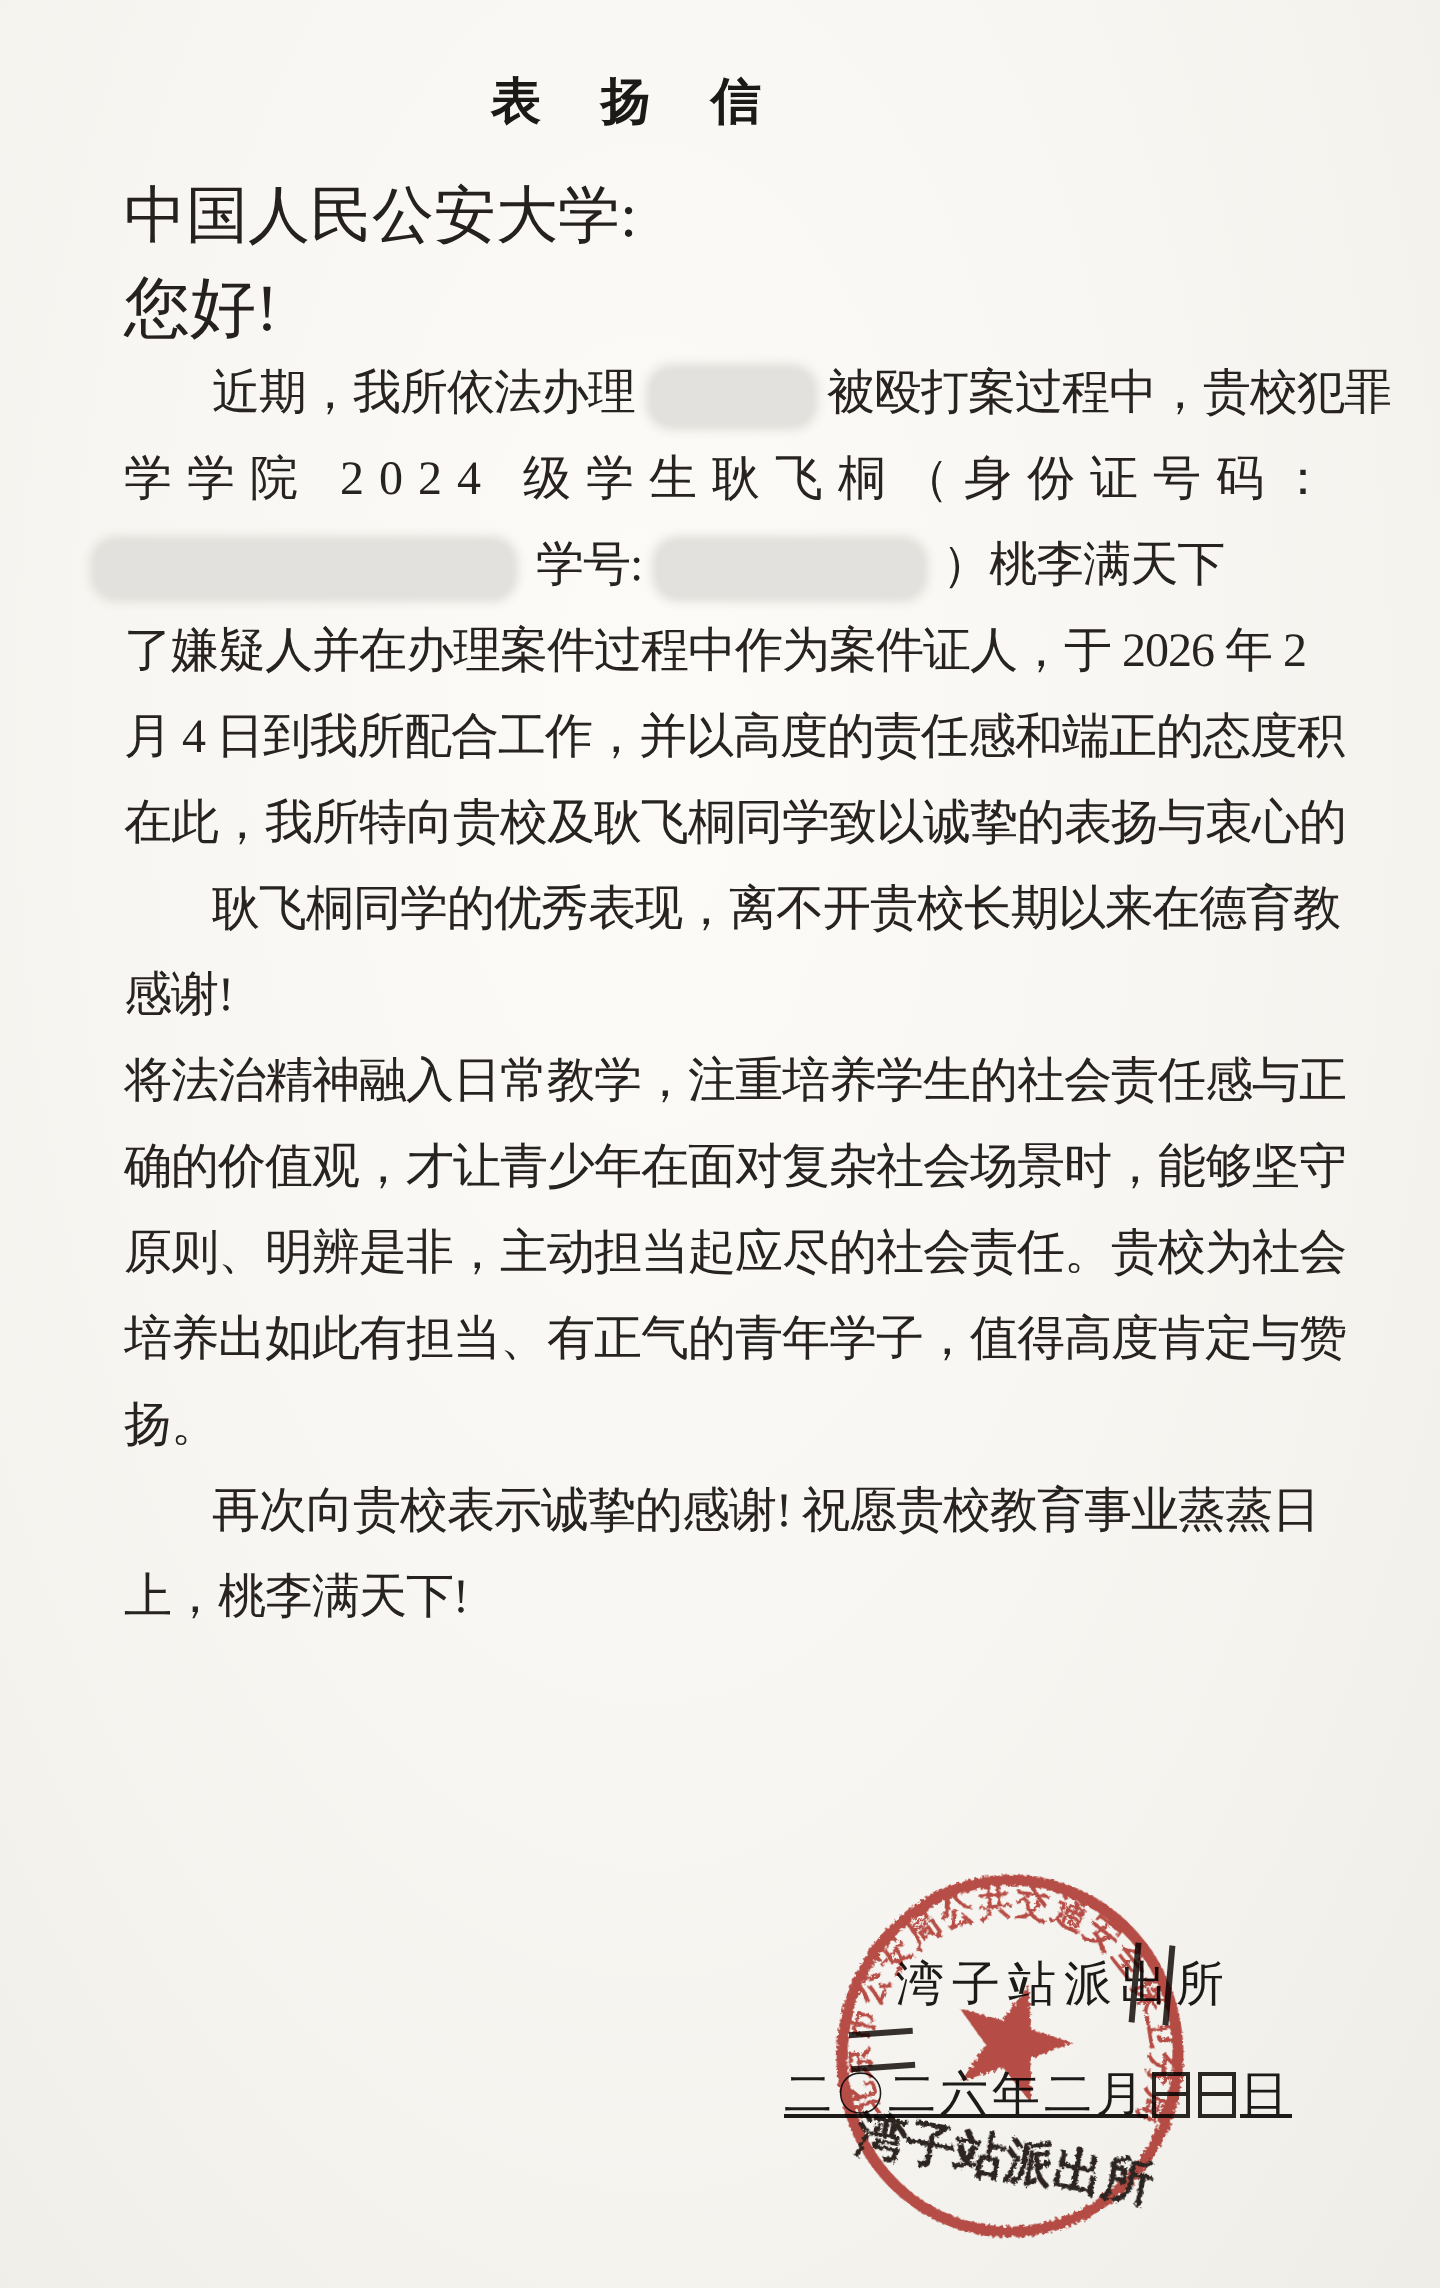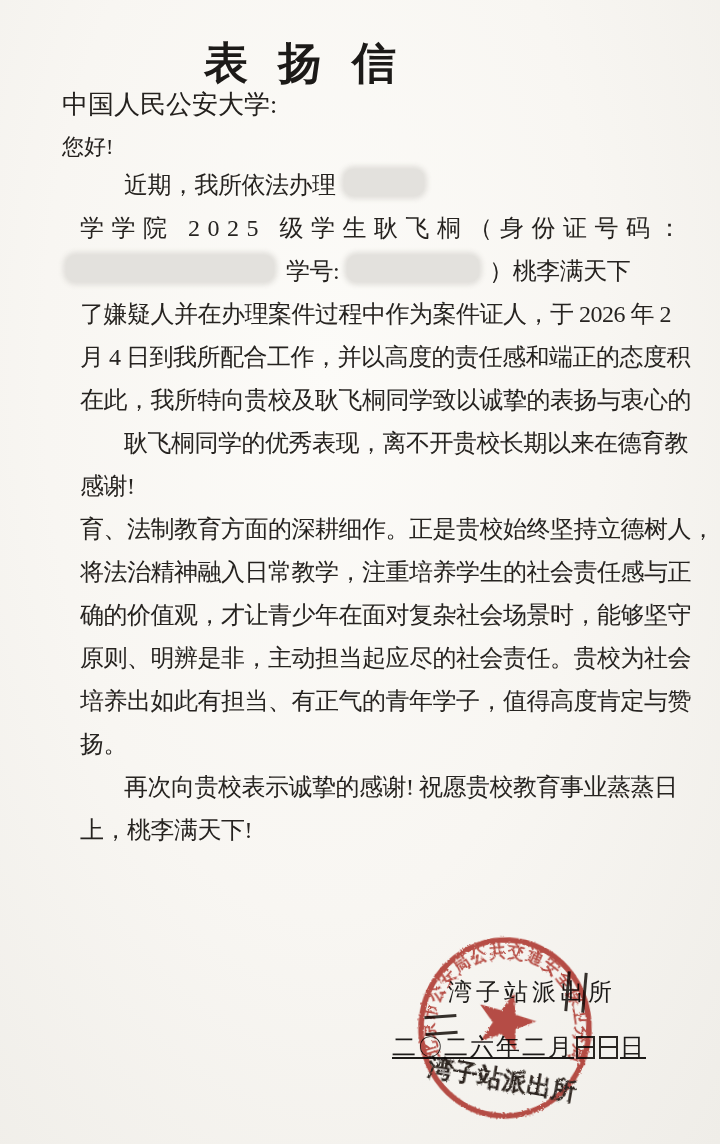--- a/index.html
+++ b/index.html
@@ -9,31 +9,31 @@
     background:#efede9;
   }
   .paper{
     position:relative;width:720px;height:1144px;overflow:hidden;
     background:radial-gradient(ellipse at 45% 32%, #fcfbf8 0%, #f8f6f2 50%, #efede8 100%);
     color:#24211e;
   }
   
   .title{
     position:absolute;top:34px;left:0;width:600px;
-    text-align:center;font-size:44px;font-weight:bold;
-    letter-spacing:30px;text-indent:30px;color:#1c1a18;
+    text-align:center;font-size:25px;font-weight:bold;
+    letter-spacing:30px;text-indent:30px;color:#1c1a18;padding-left:13px;
   }
-  .salutation{position:absolute;left:62px;top:87px;font-size:26px;}
-  .greeting{position:absolute;left:62px;top:132px;font-size:22px;}
+  .salutation{position:absolute;left:62px;top:87px;font-size:31px;}
+  .greeting{position:absolute;left:62px;top:132px;font-size:33px;}
 
   
   .body-block{position:absolute;left:62px;top:169px;width:610px;}
   .line{
-    height:43px;display:flex;align-items:flex-start;
-    font-size:24px;letter-spacing:-0.5px;white-space:nowrap;color:#262320;margin-left:18px;
+    height:43px;display:flex;align-items:flex-end;
+    font-size:24px;letter-spacing:-0.5px;white-space:nowrap;color:#262320;
   }
   .indent{display:inline-block;width:44px;flex:none;}
   .spread{letter-spacing:7.5px;}
 
   
   .redact{
     flex:none;height:27px;border-radius:10px;
     background:#e3e1dd;box-shadow:0 0 5px 3px rgba(223,221,217,.95);
   }
   .r1{width:80px;margin:0 8px;}
@@ -81,23 +81,24 @@
   <div class="title">表扬信</div>
   <div class="salutation">中国人民公安大学:</div>
   <div class="greeting">您好!</div>
 
   <div class="body-block">
 
     <div class="line">
       <span class="indent"></span>
       <span>近期，我所依法办理</span>
       <span class="redact r1"></span>
+      <span>被殴打案过程中，贵校犯罪</span>
     </div>
     <div class="line">
-      <span class="spread">学学院 2025 级学生耿飞桐（身份证号码：</span>
+      <span class="spread">学学院 2024 级学生耿飞桐（身份证号码：</span>
     </div>
     <div class="line">
       <span class="redact r2"></span>
       <span>学号:</span>
       <span class="redact r3"></span>
       <span>）桃李满天下</span>
     </div>
     <div class="line">
       <span>了嫌疑人并在办理案件过程中作为案件证人，于 2026 年 2</span>
     </div>
@@ -107,23 +108,20 @@
     <div class="line">
       <span>在此，我所特向贵校及耿飞桐同学致以诚挚的表扬与衷心的</span>
     </div>
     <div class="line">
       <span class="indent"></span>
       <span>耿飞桐同学的优秀表现，离不开贵校长期以来在德育教</span>
     </div>
 
     <div class="line">
       <span>感谢!</span>
-    </div>
-    <div class="line">
-      <span>育、法制教育方面的深耕细作。正是贵校始终坚持立德树人，</span>
     </div>
     <div class="line">
       <span>将法治精神融入日常教学，注重培养学生的社会责任感与正</span>
     </div>
     <div class="line">
       <span>确的价值观，才让青少年在面对复杂社会场景时，能够坚守</span>
     </div>
     <div class="line">
       <span>原则、明辨是非，主动担当起应尽的社会责任。贵校为社会</span>
     </div>

